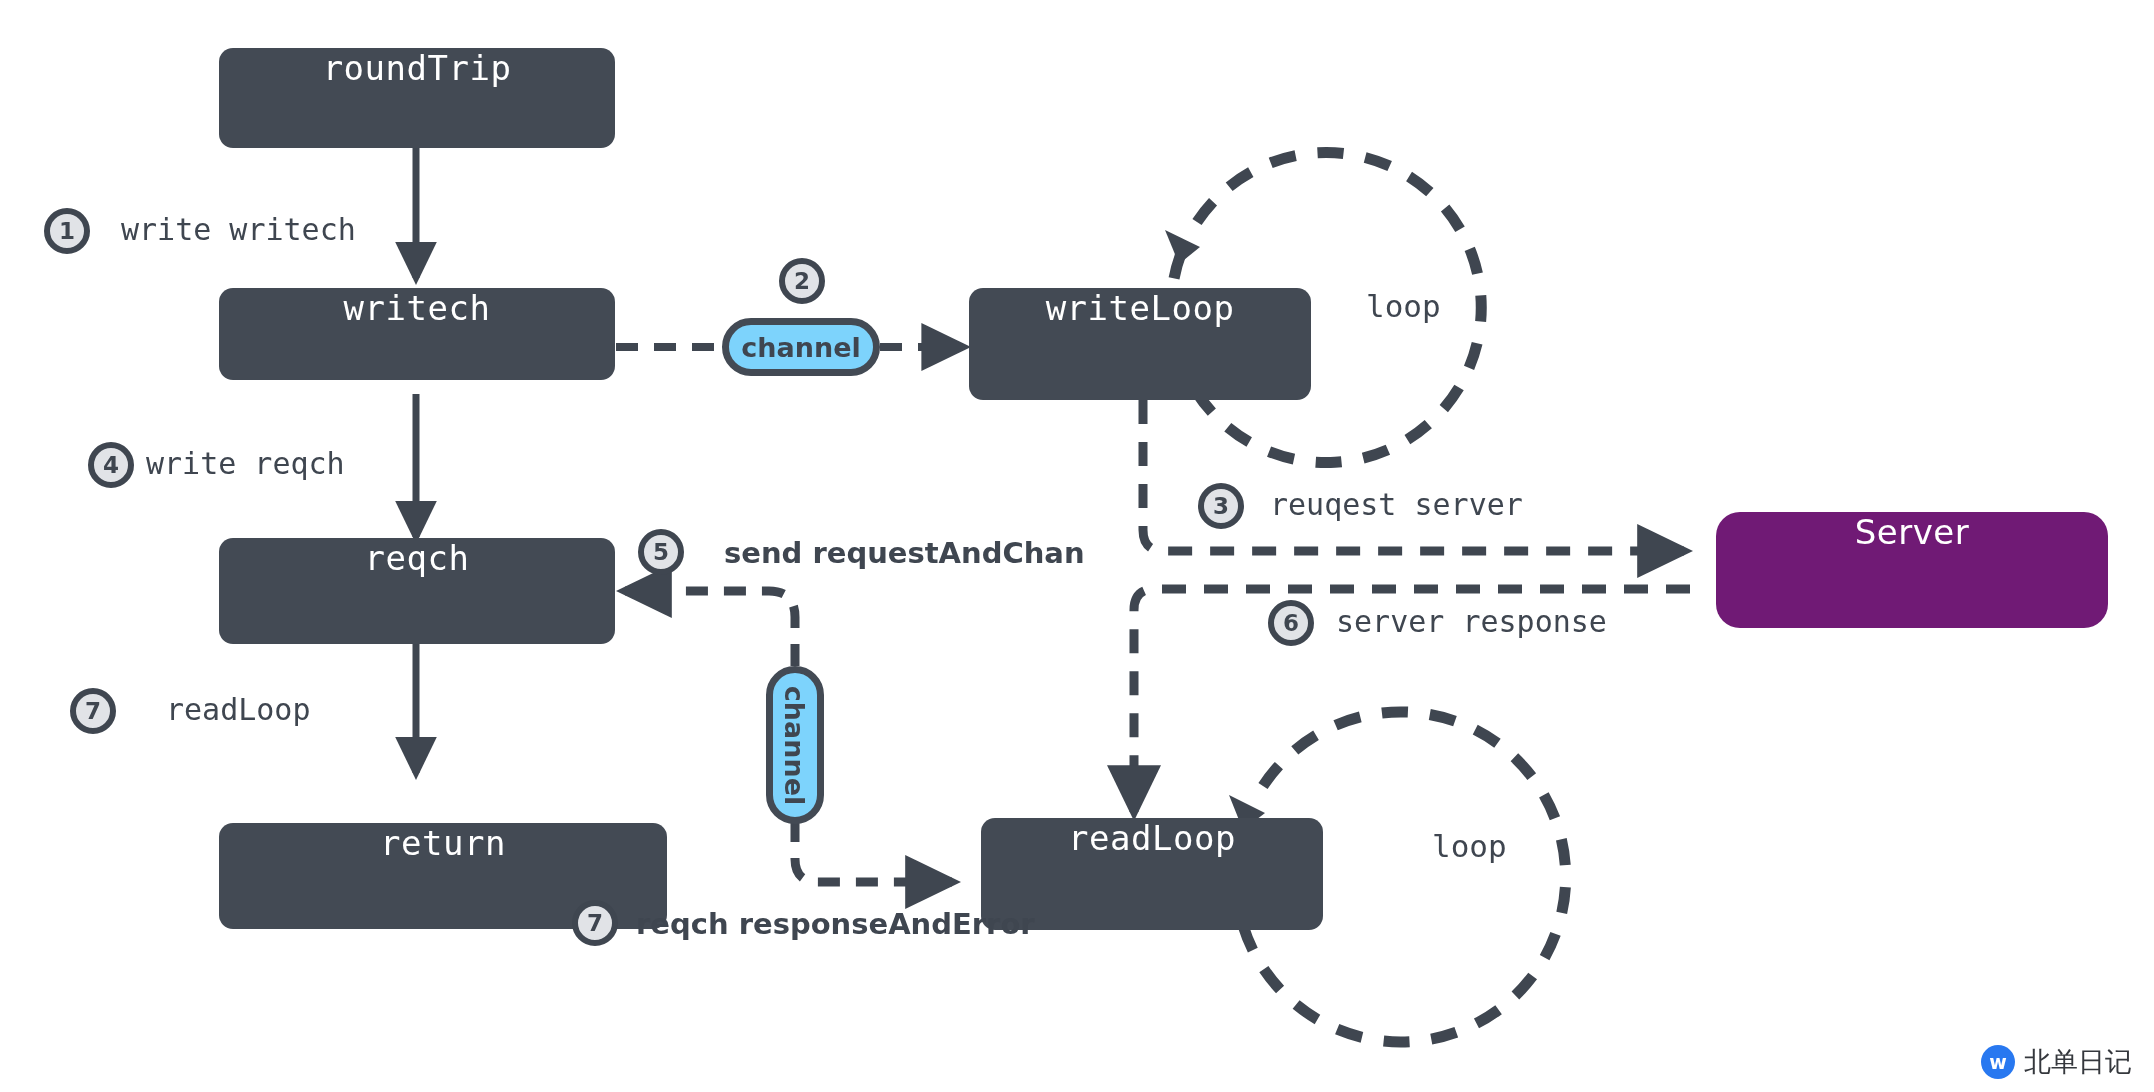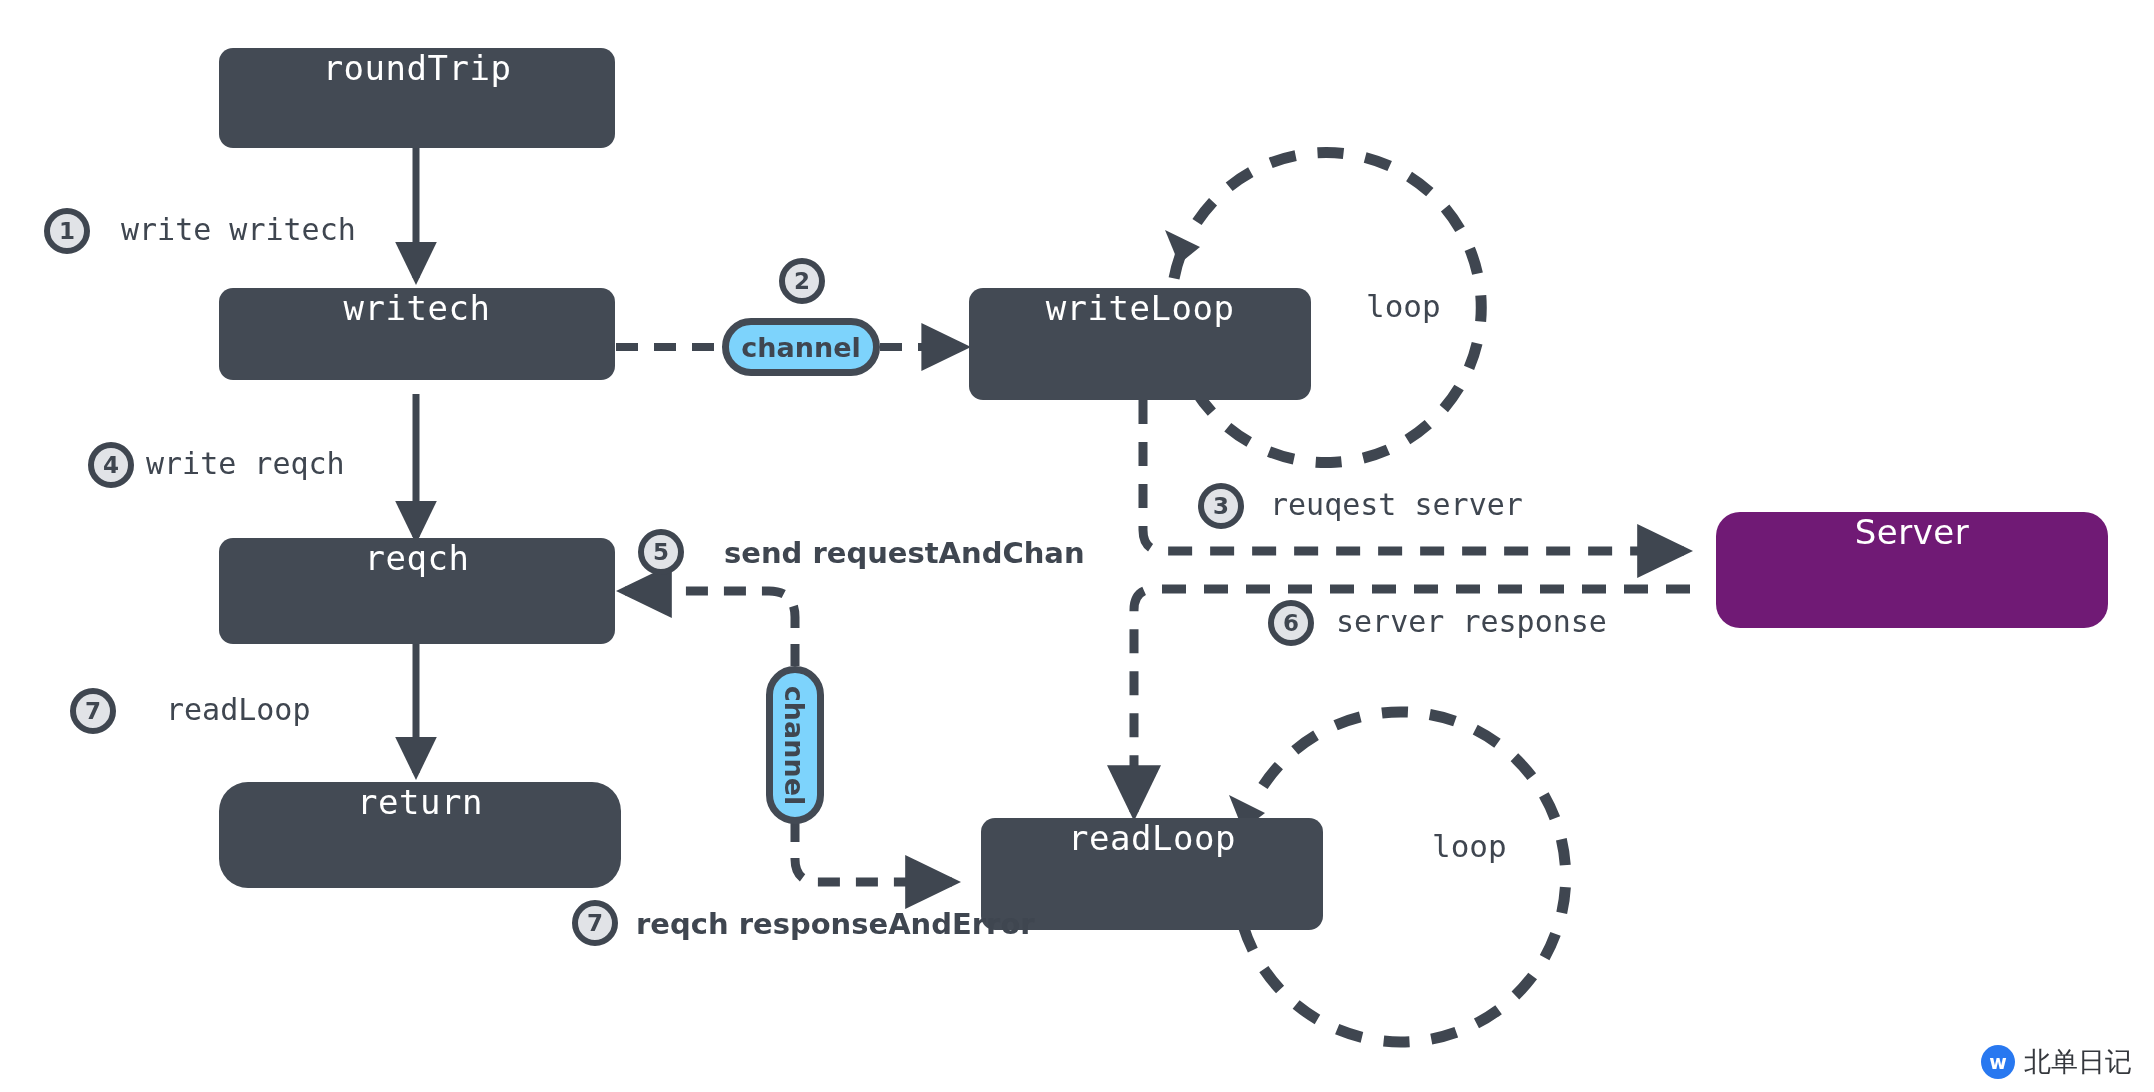--- a/index.html
+++ b/index.html
@@ -158,21 +158,21 @@
   </div>
 
   <div class="node" style="left:219px; top:288px; width:396px; height:92px;">
     <span>writech</span>
   </div>
 
   <div class="node" style="left:219px; top:538px; width:396px; height:106px;">
     <span>reqch</span>
   </div>
 
-  <div class="node" style="left:219px; top:782px; width:402px; height:106px;border-radius:29px;">
+  <div class="node" style="left:219px; top:823px; width:448px; height:106px;">
     <span>return</span>
   </div>
 
   <div class="node" style="left:969px; top:288px; width:342px; height:112px;">
     <span>writeLoop</span>
   </div>
 
   <div class="node" style="left:981px; top:818px; width:342px; height:112px;">
     <span>readLoop</span>
   </div>

